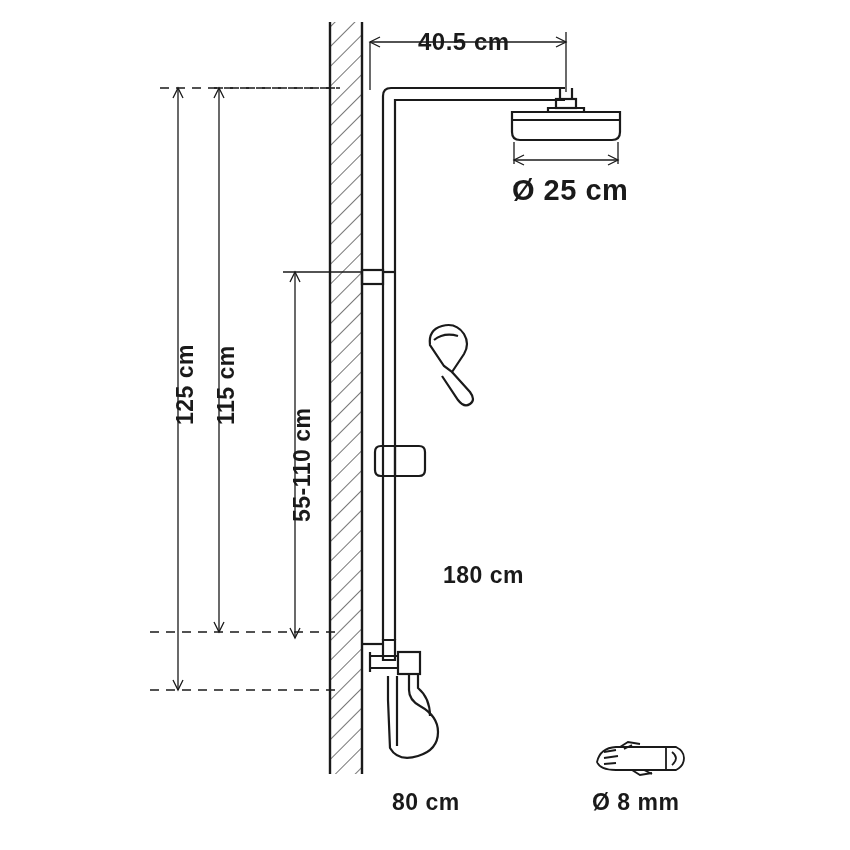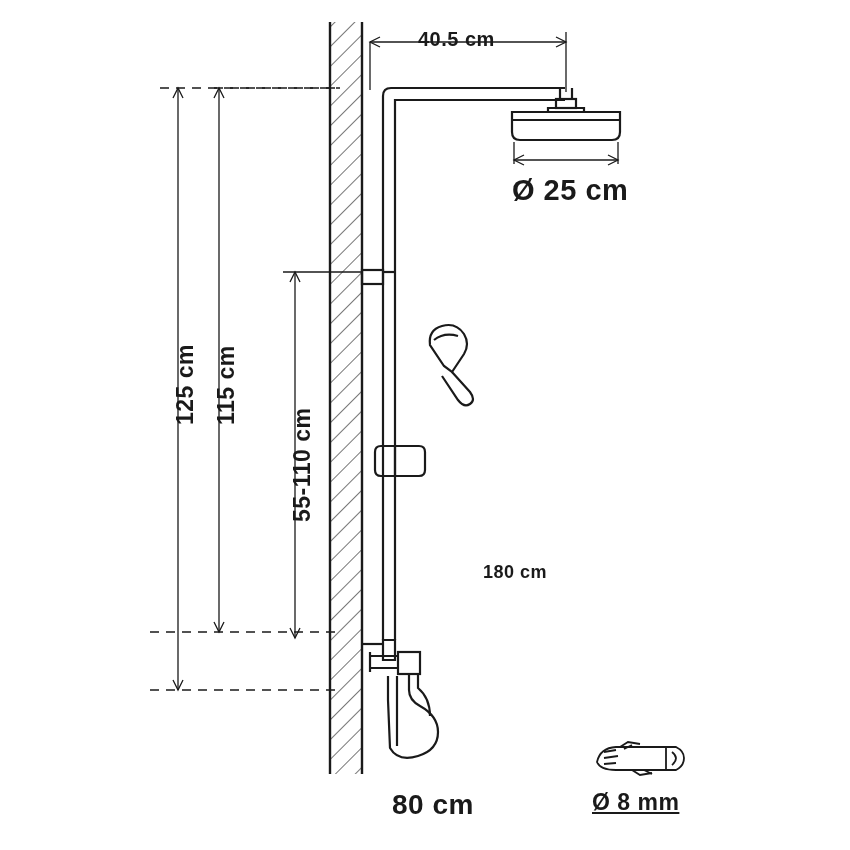--- a/index.html
+++ b/index.html
@@ -138,29 +138,29 @@
     <g fill="none" stroke="#1a1a1a" stroke-width="1.8">
       <path d="M 597 762 Q 600 748 616 747 L 676 747 Q 684 751 684 758 Q 684 766 676 770 L 616 770 Q 600 770 597 762 Z"></path>
       <path d="M 666 748 L 666 769"></path>
       <path d="M 672 752 Q 680 758 672 765"></path>
       <path d="M 604 752 L 616 750 M 604 758 L 618 756 M 604 764 L 616 763"></path>
       <path d="M 620 747 L 628 742 L 640 744 M 632 770 L 640 775 L 652 773"></path>
       <path d="M 624 749 L 632 745 M 644 770 L 652 774"></path>
     </g>
   </svg>
 
-  <div class="dim-label" style="left:418px; top:28px; font-size:20px;">40.5 cm</div>
+  <div class="dim-label" style="left:418px; top:28px; font-size:24px;">40.5 cm</div>
 
   <div class="dim-label" style="left:512px; top:174px; font-size:29px;">Ø 25 cm</div>
 
   <div class="dim-label rot" style="left:172px; top:425px; font-size:23px; transform:rotate(-90deg);">125 cm</div>
 
   <div class="dim-label rot" style="left:213px; top:425px; font-size:23px; transform:rotate(-90deg);">115 cm</div>
 
   <div class="dim-label rot" style="left:289px; top:522px; font-size:23px; transform:rotate(-90deg);">55-110 cm</div>
 
-  <div class="dim-label" style="left:443px; top:562px; font-size:18px;margin-left:40px;">180 cm</div>
+  <div class="dim-label" style="left:443px; top:562px; font-size:23px;">180 cm</div>
 
-  <div class="dim-label" style="left:392px; top:789px; font-size:28px;">80 cm</div>
+  <div class="dim-label" style="left:392px; top:789px; font-size:23px;">80 cm</div>
 
-  <div class="dim-label" style="left:592px; top:789px; font-size:23px;text-decoration:underline;">Ø 8 mm</div>
+  <div class="dim-label" style="left:592px; top:789px; font-size:23px;">Ø 8 mm</div>
 
 </div>
 
 </body></html>

